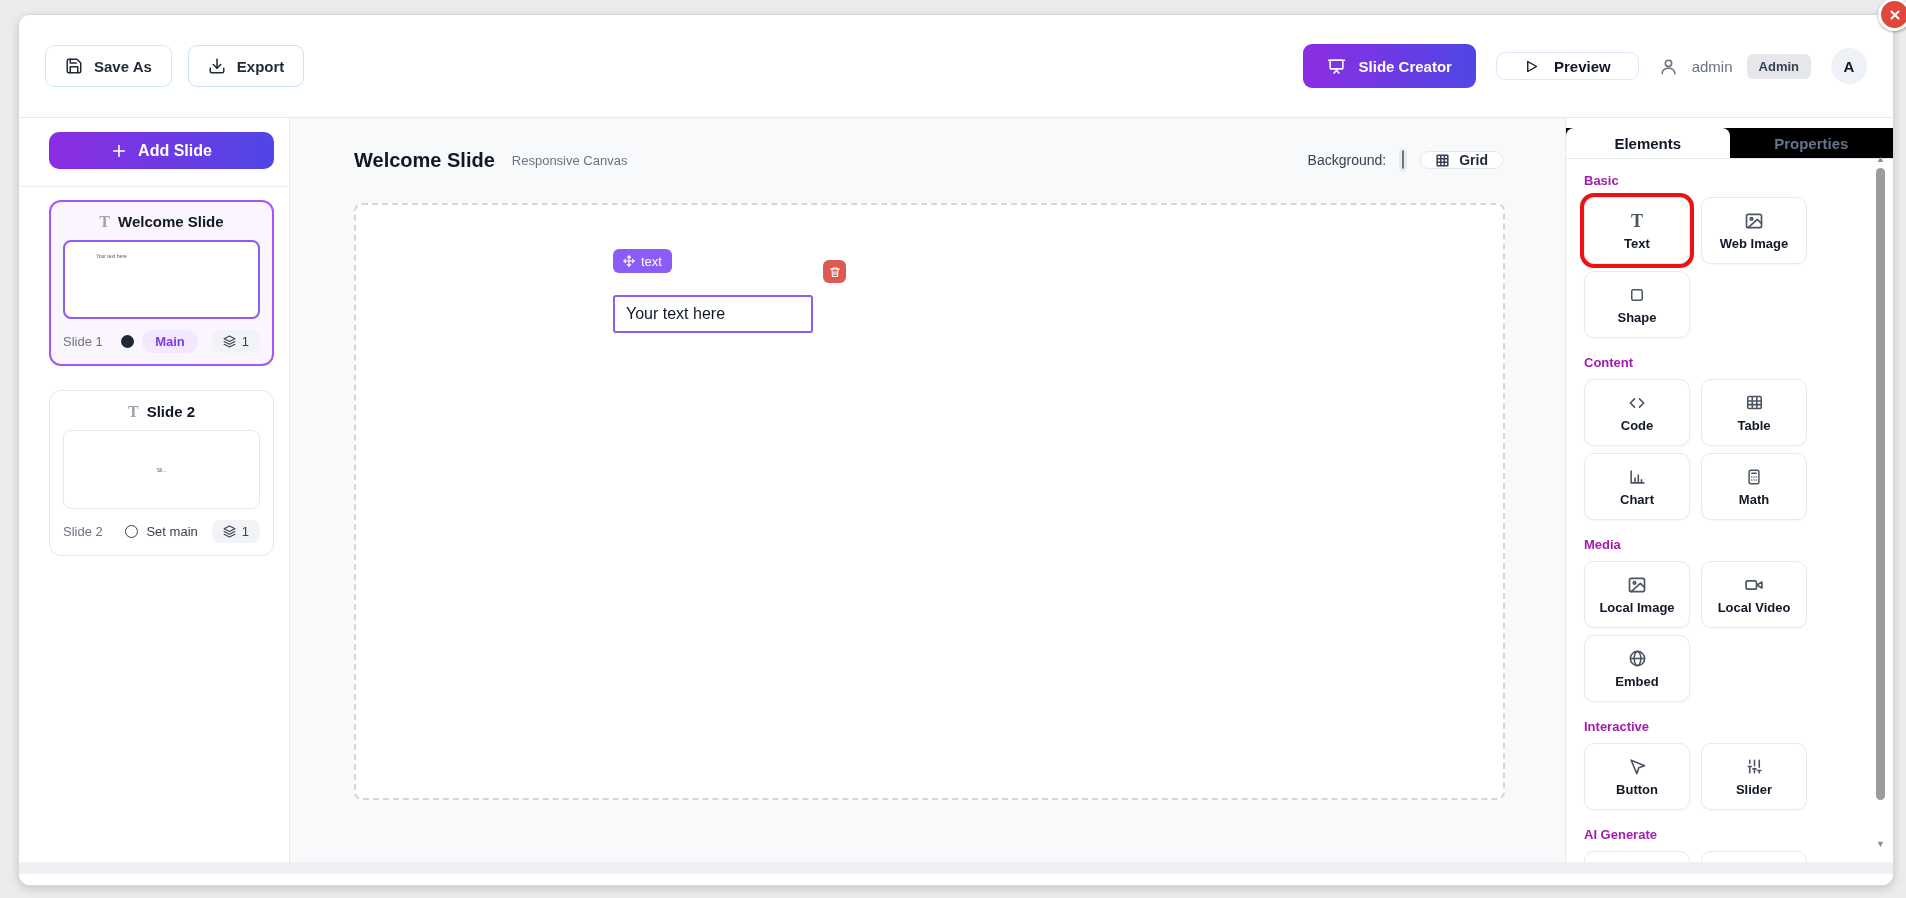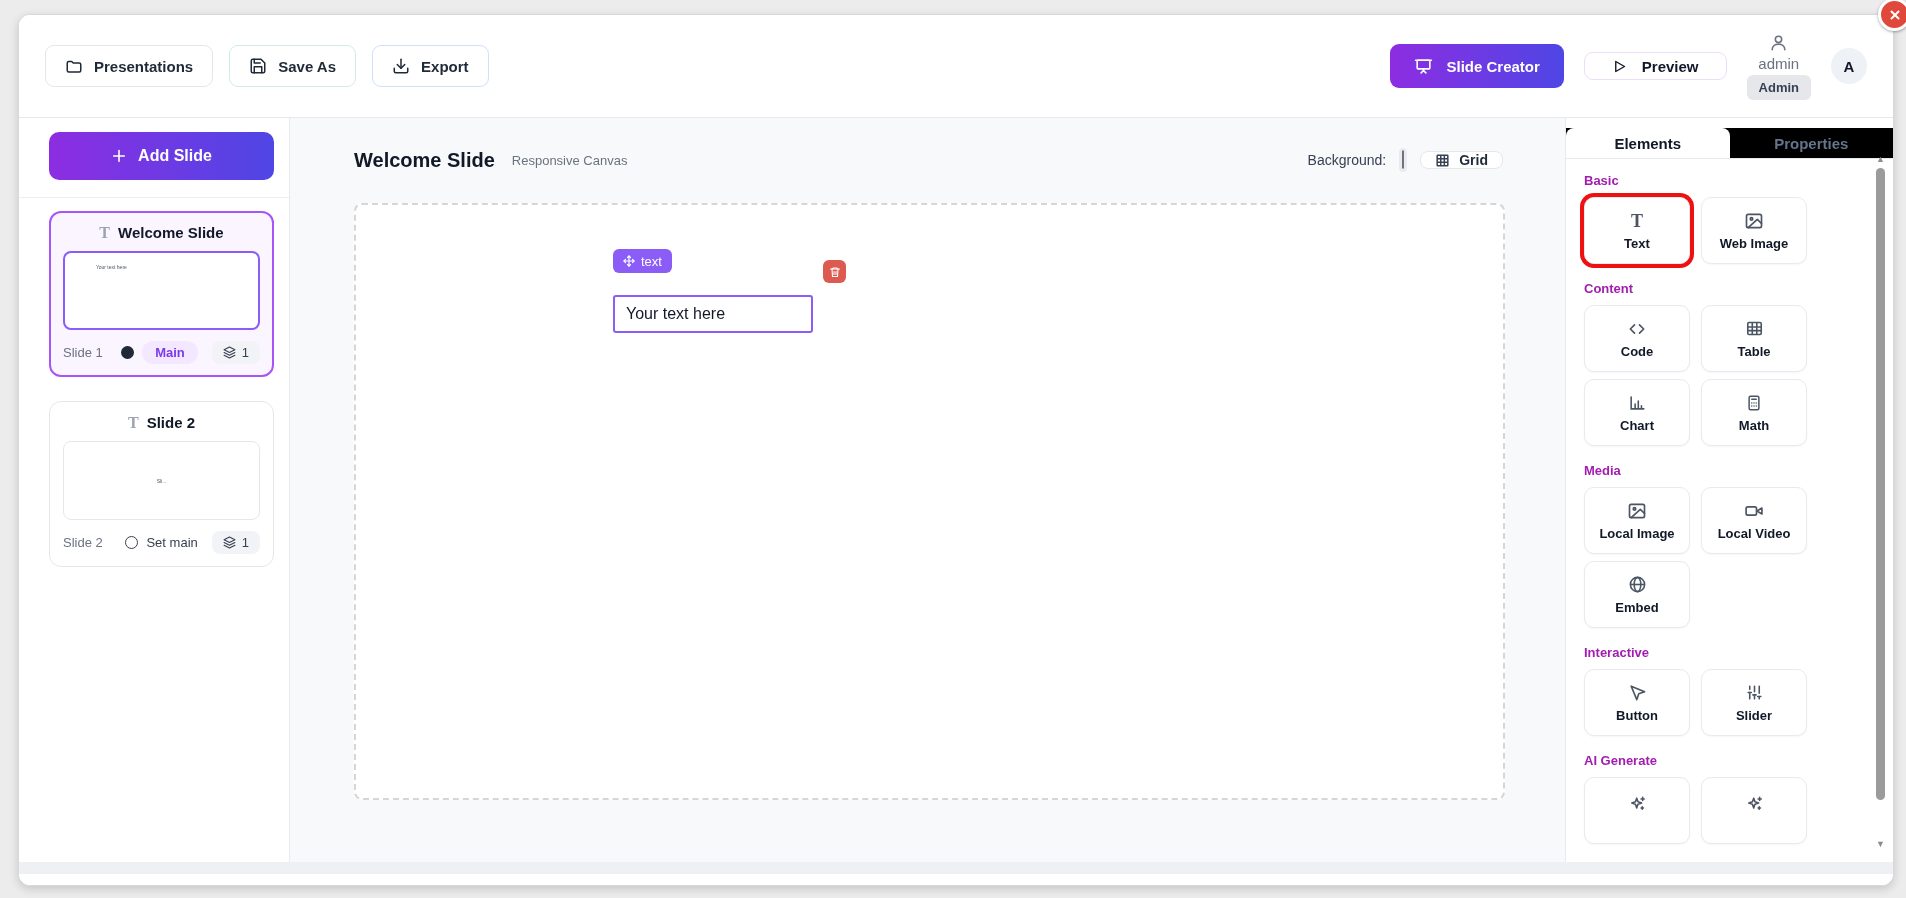--- a/index.html
+++ b/index.html
@@ -41,21 +41,21 @@
   .btn-primary {
     display:flex; align-items:center; gap:13px; height:44px; padding:16px 24px;
     border-radius:9px; background:linear-gradient(90deg,#8d2de2,#4f46e5);
     color:#fff; font-size:15px; font-weight:700; border:none; cursor:pointer;
   }
   .btn-preview {
     display:flex; align-items:center; gap:15px; height:28px; padding:0 27px;
     background:#fff; border:1px solid #ecddfa; border-radius:9px;
     font-size:15px; font-weight:700; color:#111827; cursor:pointer;
   }
-  .user-chip { display:flex; align-items:center; gap:3px;flex-direction:column; }
+  .user-chip { display:flex; align-items:center; gap:14px; }
   .user-name { font-size:15px; color:#6b7280; }
   .role-badge {
     background:#e5e7eb; color:#374151; font-size:13px; font-weight:600;
     padding:5px 12px; border-radius:6px;
   }
   .avatar {
     width:36px; height:36px; border-radius:50%; background:#eef1f6;
     display:flex; align-items:center; justify-content:center;
     font-size:15px; font-weight:700; color:#111827; cursor:pointer;
   }
@@ -64,21 +64,21 @@
   .app-body { flex:1 1 auto; display:flex; min-height:0; }
   .bottom-strip { flex:0 0 12px; background:#eef0f4; }
   .bottom-foot  { flex:0 0 11px; background:#fff; }
 
   
   .sidebar {
     width:271px; flex:0 0 271px; background:#fff;
     border-right:1px solid #e7e9ee; padding:14px 15px 0 30px; overflow:hidden;
   }
   .add-slide {
-    width:100%; height:48px; border:none; border-radius:10px;
+    width:100%; height:37px; border:none; border-radius:10px;
     background:linear-gradient(90deg,#8d2de2,#4f46e5); color:#fff;
     font-size:16px; font-weight:700; display:flex; align-items:center;
     justify-content:center; gap:11px; cursor:pointer;
   }
   .sidebar-divider { border:none; border-top:1px solid #eceef2; margin:17px -15px 13px -30px; }
   .slide-card { border-radius:12px; padding:12px 13px; margin-bottom:24px; background:#fff; border:1px solid #e5e7eb; cursor:pointer; }
   .slide-card.is-main { border:2px solid #a855f7; background:#faf5ff; padding:11px 12px; }
   .card-head {
     display:flex; align-items:center; justify-content:center; gap:8px;
     font-size:15px; font-weight:700; color:#111827; margin-bottom:10px;
@@ -176,28 +176,20 @@
   .sb-arrow.up { top:0; } .sb-arrow.down { bottom:0; }
   .sb-thumb { position:absolute; left:3px; top:15px; width:9px; height:632px; background:#9b9b9b; border-radius:5px; cursor:grab; }
 </style>
 </head>
 <body>
 
 <div class="window">
 
   <div class="toolbar">
     <div class="tb-group">
-      <button class="tb-btn">
-        <span>
-          <svg width="18" height="18" viewBox="0 0 24 24" fill="none" stroke="#1f2937" stroke-width="2" stroke-linecap="round" stroke-linejoin="round">
-              <path d="M3 8a2 2 0 0 1 2-2h4l2 2h8a2 2 0 0 1 2 2v8a2 2 0 0 1-2 2H5a2 2 0 0 1-2-2z"></path>
-            </svg>
-        </span>
-        <span>Presentations</span>
-      </button>
       <button class="tb-btn green">
         <span>
           <svg width="18" height="18" viewBox="0 0 24 24" fill="none" stroke="#1f2937" stroke-width="2" stroke-linecap="round" stroke-linejoin="round">
               <path d="M19 21H5a2 2 0 0 1-2-2V5a2 2 0 0 1 2-2h11l5 5v11a2 2 0 0 1-2 2z"></path>
               <polyline points="17 21 17 13 7 13 7 21"></polyline>
               <polyline points="7 3 7 8 15 8"></polyline>
             </svg>
         </span>
         <span>Save As</span>
       </button>
@@ -380,20 +372,28 @@
           <div class="el-card">
             <span class="el-icon">
               <svg width="20" height="20" viewBox="0 0 24 24" fill="none" stroke="currentColor" stroke-width="2" stroke-linecap="round" stroke-linejoin="round">
                   <rect x="3" y="4" width="18" height="16" rx="2"></rect>
                   <circle cx="9" cy="9.5" r="1.5"></circle>
                   <path d="M21 15l-5-5L5 20"></path>
                 </svg>
             </span>
             <span class="el-label">Web Image</span>
           </div>
+          <div class="el-card">
+            <span class="el-icon">
+              <svg width="18" height="18" viewBox="0 0 24 24" fill="none" stroke="currentColor" stroke-width="2">
+                  <rect x="5" y="5" width="14" height="14" rx="2"></rect>
+                </svg>
+            </span>
+            <span class="el-label">Shape</span>
+          </div>
         </div>
 
         <div class="section-label">Content</div>
         <div class="cards-grid">
           <div class="el-card">
             <span class="el-icon">
               <svg width="20" height="20" viewBox="0 0 24 24" fill="none" stroke="currentColor" stroke-width="2" stroke-linecap="round" stroke-linejoin="round">
                   <polyline points="9 7 4 12 9 17"></polyline>
                   <polyline points="15 7 20 12 15 17"></polyline>
                 </svg>

